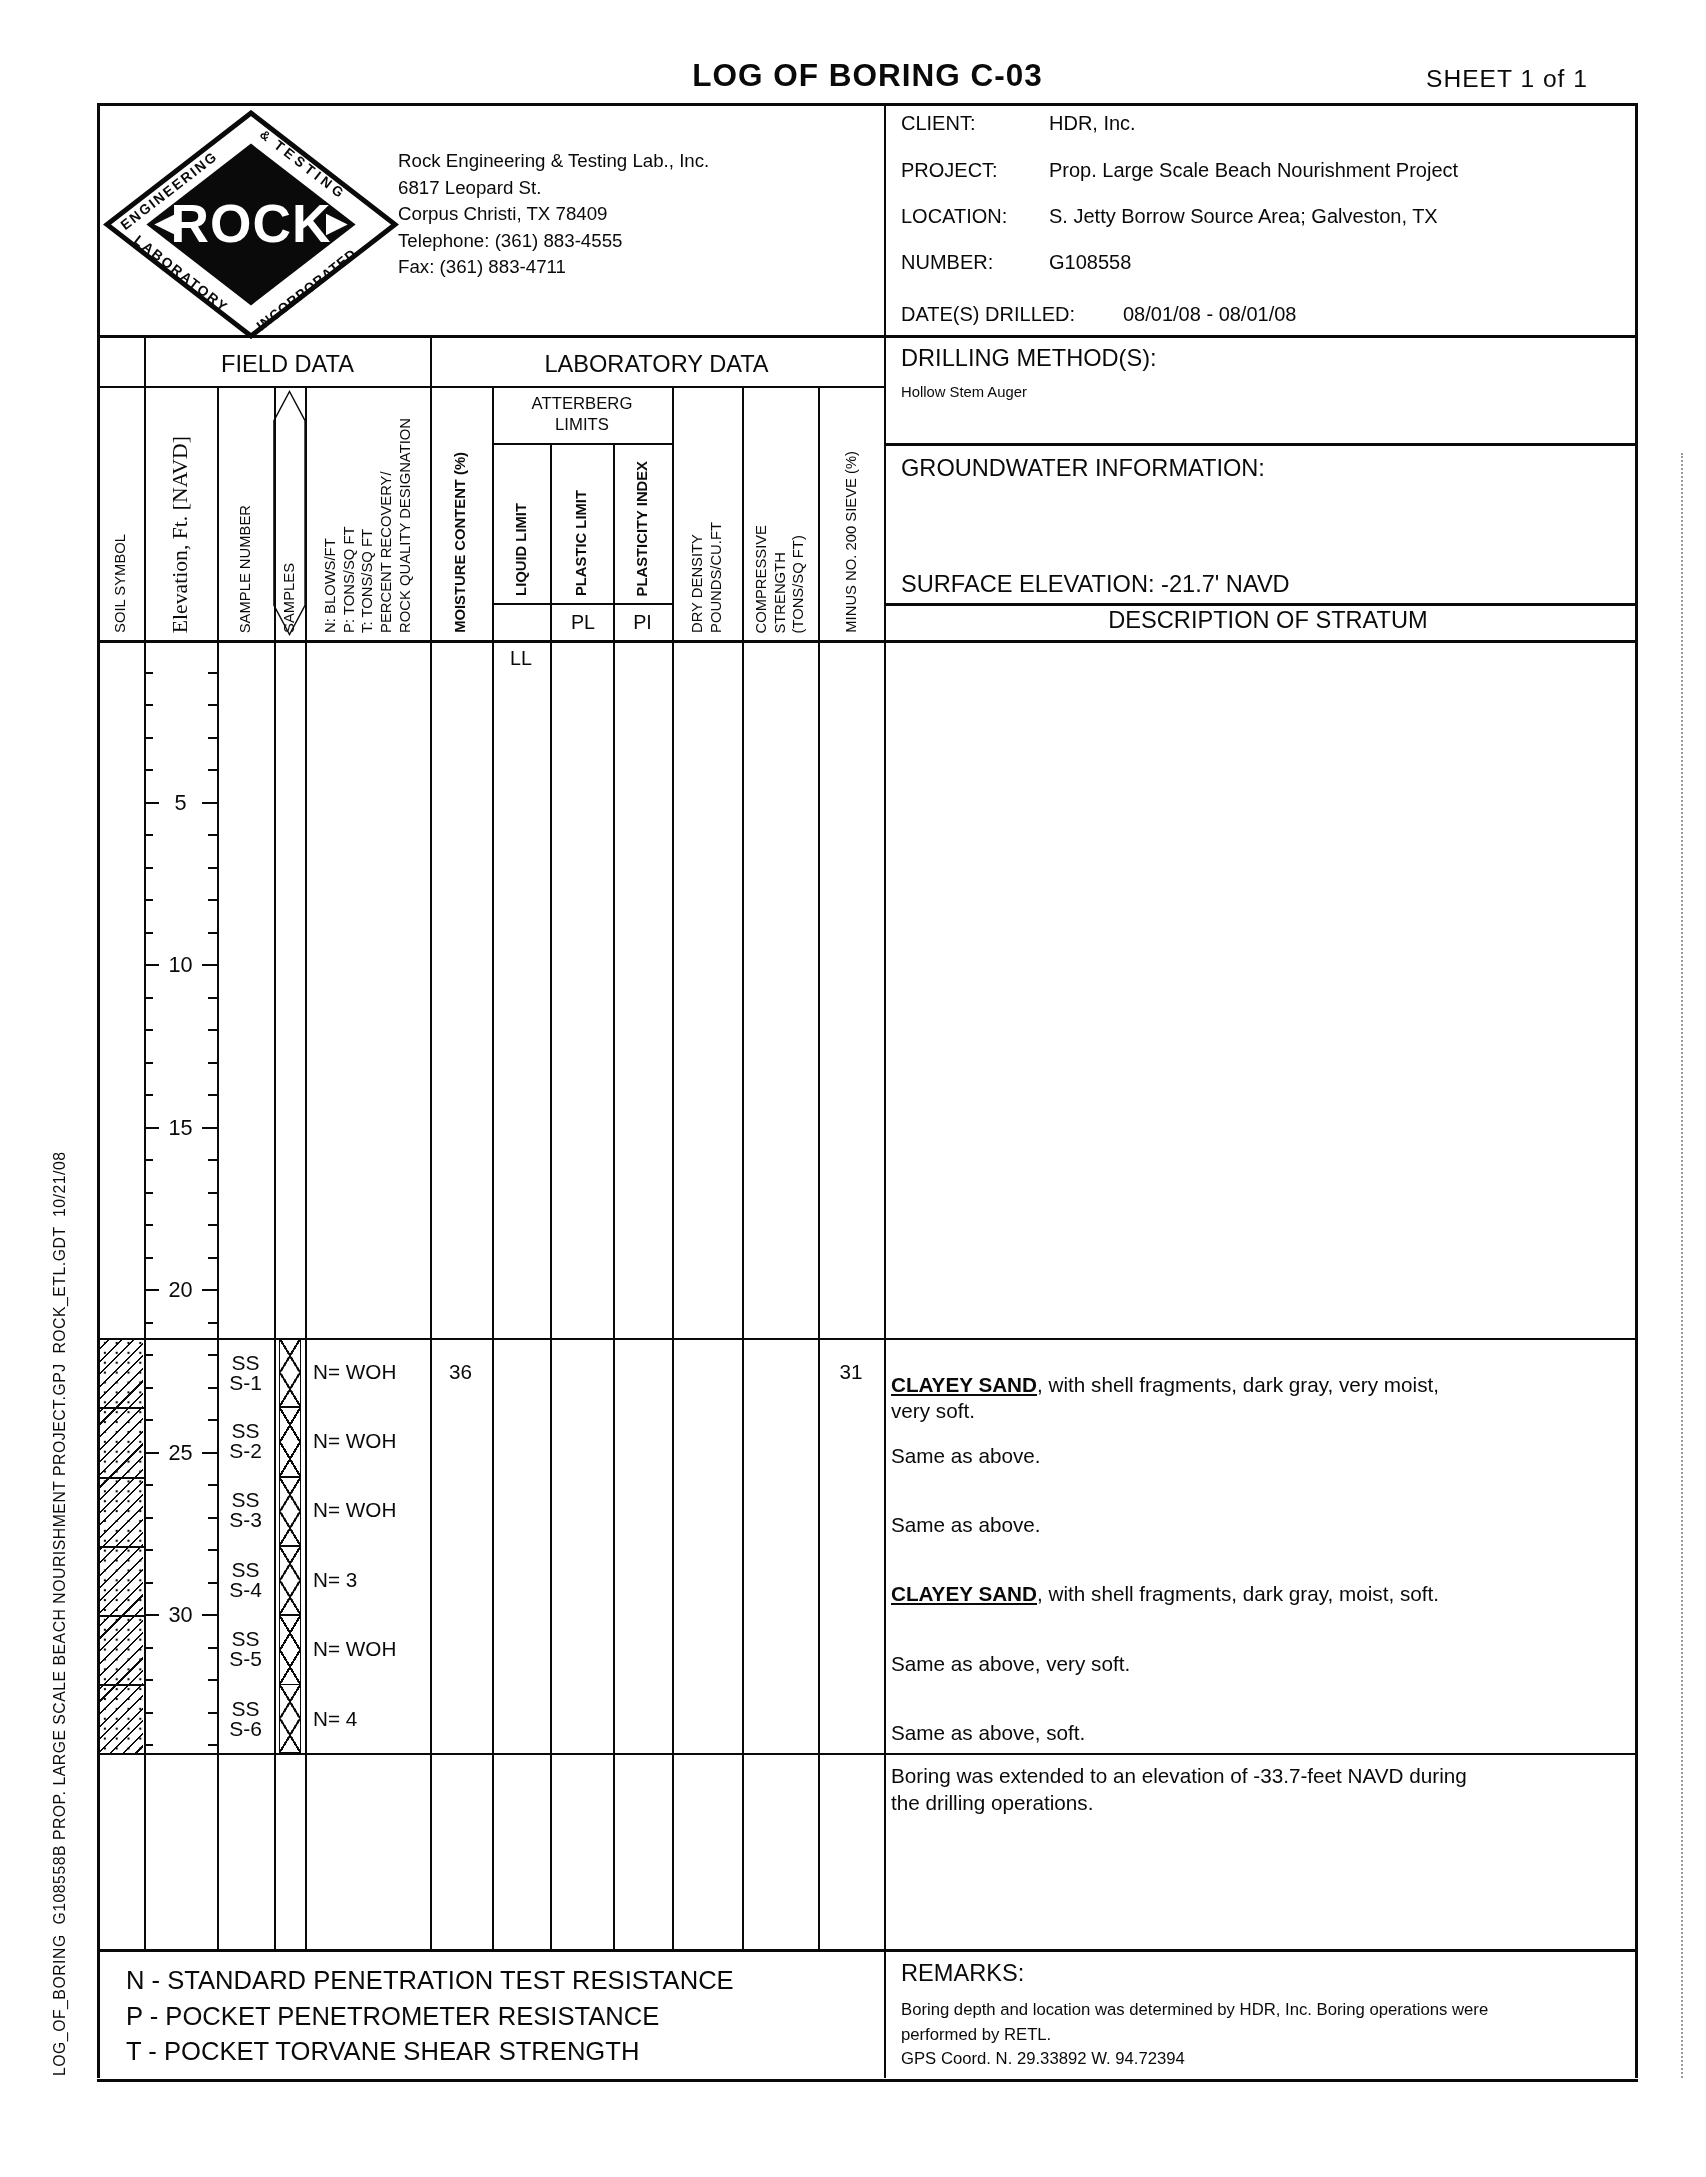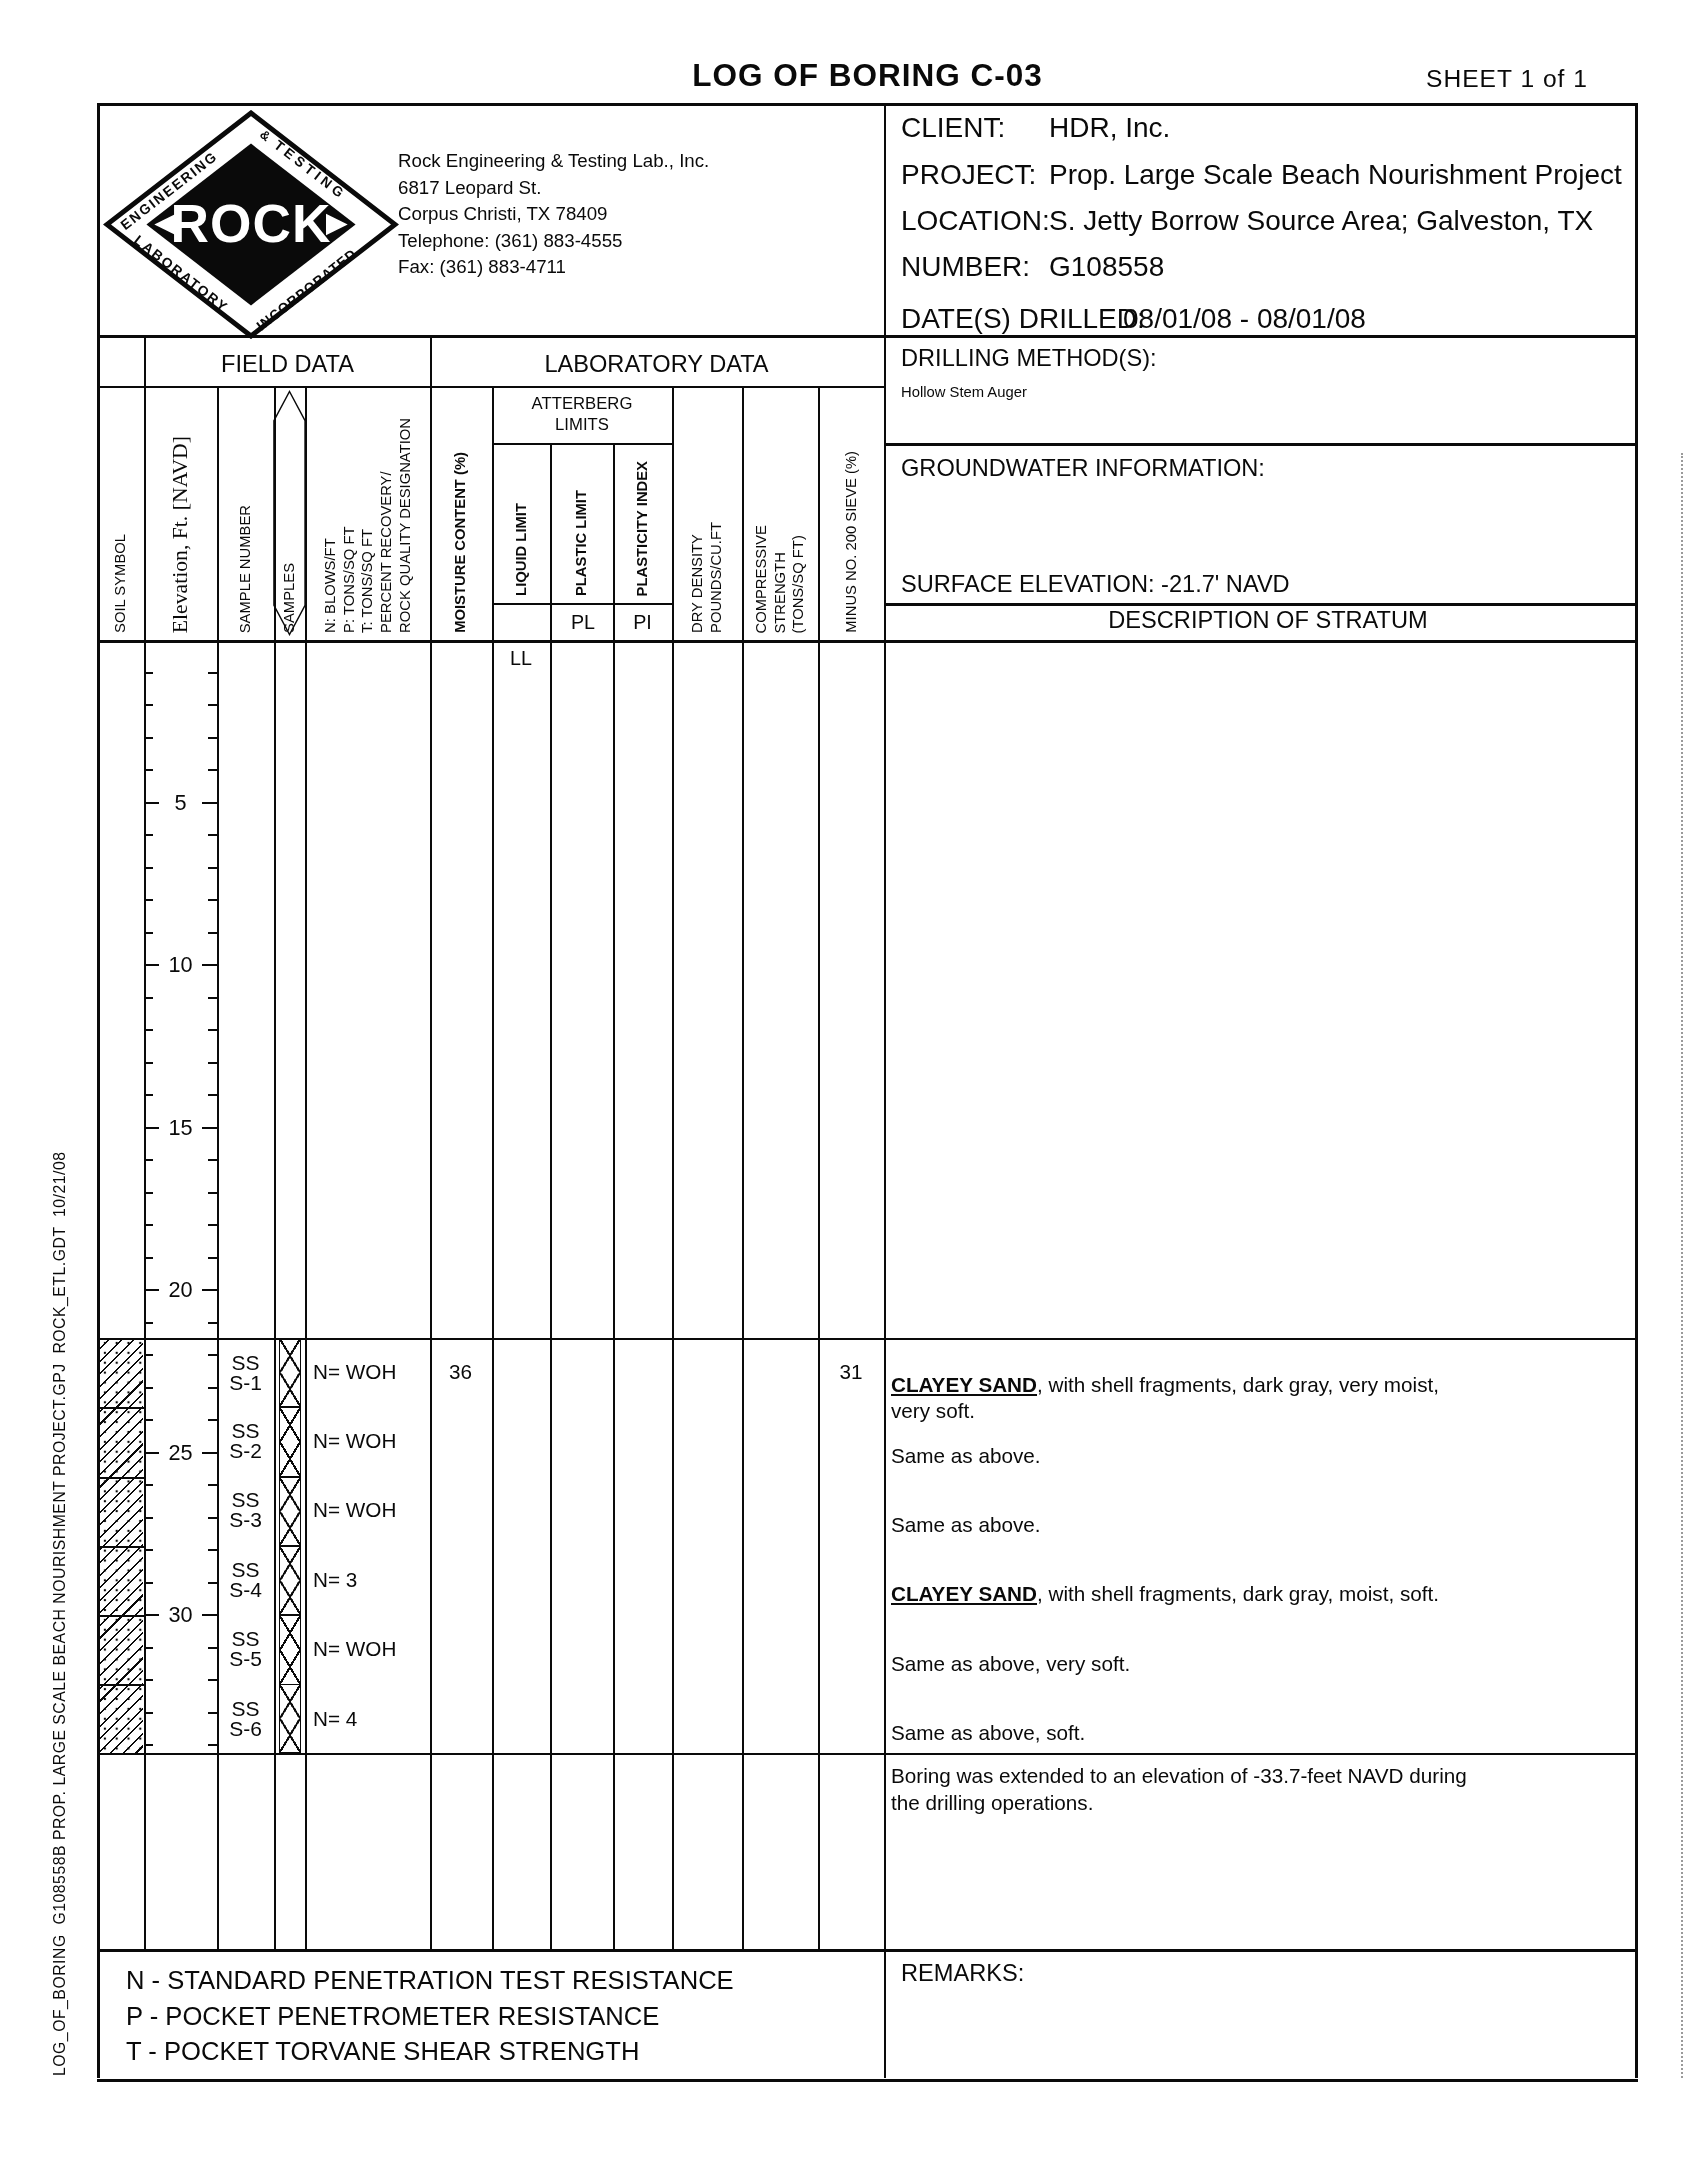--- a/index.html
+++ b/index.html
@@ -10,21 +10,21 @@
   .abs{position:absolute;}
   .line{position:absolute;background:#0a0a0a;}
   .title{position:absolute; left:97px; top:57px; width:1541px; text-align:center;
     font-size:31.5px; font-weight:bold; letter-spacing:1px;}
   .sheet{position:absolute; left:1379px; top:65px; width:256px; text-align:center;
     font-size:24.6px; letter-spacing:1px;}
   .sidebar{position:absolute; left:51px; top:1069px; height:1007px;
     writing-mode:vertical-rl; transform:rotate(180deg);
     font-size:15.8px; letter-spacing:0.5px; white-space:pre;}
   .coinfo{position:absolute; left:398px; top:148px; font-size:18.7px; line-height:26.6px;}
-  .inforow{position:absolute; left:901px; font-size:28px;}
+  .inforow{position:absolute; left:901px; font-size:20px;}
   .inforow .val{position:absolute; left:148px; white-space:nowrap;}
   .secttl{position:absolute; font-size:23.6px; white-space:nowrap;}
   .small{font-size:14.8px;}
   .vcell{position:absolute; display:flex; justify-content:center; align-items:flex-end;
     padding-bottom:6.9px; box-sizing:border-box;}
   .vtext{writing-mode:vertical-rl; transform:rotate(180deg); white-space:pre-line;
     font-size:14.8px; line-height:18.7px;}
   .serif .vtext{font-family:"Liberation Serif", serif; font-size:21.7px; line-height:23.6px;}
   .bold{font-weight:bold;}
   .bandlbl{position:absolute; top:342px; height:44px; display:flex; align-items:center;
@@ -321,20 +321,23 @@
     <span class="strat-title"></span><span>Same as above, soft.</span>
   </div>
   <div class="desc" style="top:1763px;">Boring was extended to an elevation of -33.7-feet NAVD during
 the drilling operations.</div>
 
   <div class="legend-line" style="top:1966px;">N - STANDARD PENETRATION TEST RESISTANCE</div>
   <div class="legend-line" style="top:2002px;">P - POCKET PENETROMETER RESISTANCE</div>
   <div class="legend-line" style="top:2037px;">T - POCKET TORVANE SHEAR STRENGTH</div>
 
   <div class="secttl" style="left:901px; top:1960px;">REMARKS:</div>
+  <div class="remarks-body">Boring depth and location was determined by HDR, Inc.  Boring operations were
+performed by RETL.
+GPS Coord. N. 29.33892 W. 94.72394</div>
 
   <div class="artifact"></div>
 
   <div id="grid">
       <div class="line" style="left: 97px; top: 103px; width: 3px; height: 1975px;"></div>
       <div class="line" style="left: 1635px; top: 103px; width: 3px; height: 1975px;"></div>
       <div class="line" style="left: 884px; top: 103px; width: 2px; height: 1846px;"></div>
       <div class="line" style="left: 884px; top: 1949px; width: 2px; height: 129px;"></div>
       <div class="line" style="left: 144px; top: 335px; width: 2px; height: 1615px;"></div>
       <div class="line" style="left: 430px; top: 335px; width: 2px; height: 1615px;"></div>

